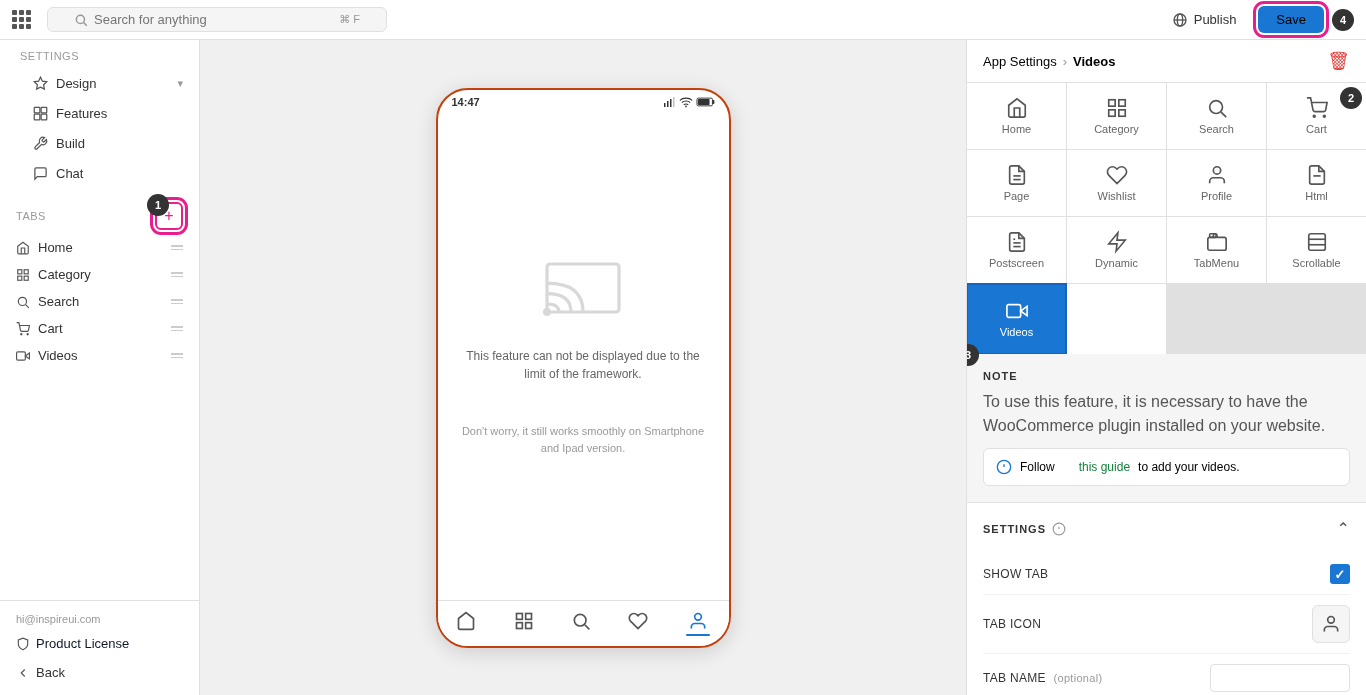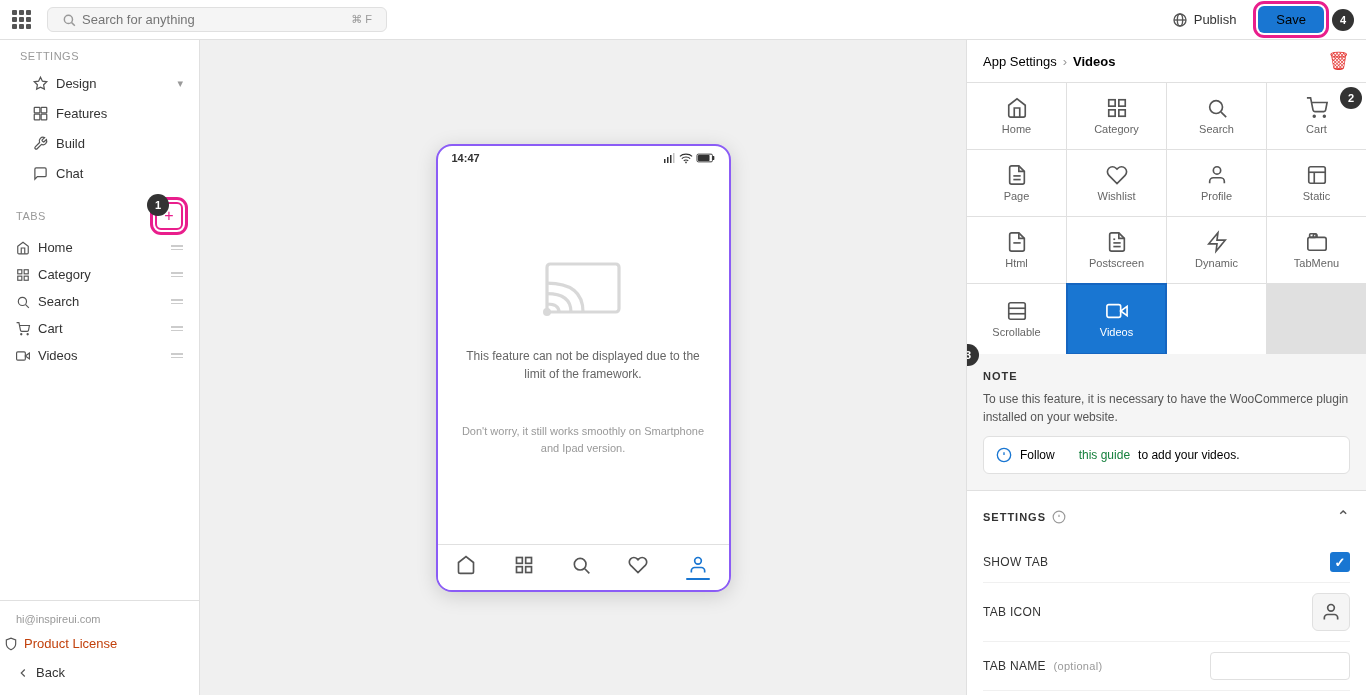--- a/index.html
+++ b/index.html
@@ -7,21 +7,21 @@
 
     
     .topbar {
       display: flex; align-items: center; height: 40px; background: #fff;
       border-bottom: 1px solid #e0e0e0; padding: 0 12px; gap: 12px; flex-shrink: 0;
     }
     .grid-icon { display: grid; grid-template-columns: repeat(3,5px); gap: 2px; margin-right: 4px; }
     .grid-dot { width: 5px; height: 5px; background: #555; border-radius: 1px; }
     .search-bar {
       display: flex; align-items: center; gap: 6px; background: #f5f5f5;
-      border: 1px solid #e0e0e0; border-radius: 6px; padding: 4px 14px; flex: 1; max-width: 340px;
+      border: 1px solid #e0e0e0; border-radius: 6px; padding: 4px 26px; flex: 1; max-width: 340px;
     }
     .search-bar input { border: none; background: transparent; outline: none; font-size: 13px; color: #555; width: 180px; }
     .search-shortcut { font-size: 11px; color: #999; margin-left: auto; }
     .topbar-right { margin-left: auto; display: flex; align-items: center; gap: 8px; }
     .publish-btn {
       display: flex; align-items: center; gap: 6px; padding: 6px 14px;
       border: none; background: transparent; cursor: pointer; font-size: 13px; color: #333;
     }
     .save-btn {
       padding: 6px 18px; background: #1976d2; color: #000000; border: none;
@@ -54,31 +54,31 @@
 
     .sidebar-tab-item {
       display: flex; align-items: center; padding: 6px 16px; cursor: pointer;
       font-size: 13px; color: #333; gap: 8px;
     }
     .drag-handle { display: flex; flex-direction: column; gap: 2px; margin-left: auto; }
     .drag-line { width: 12px; height: 1.5px; background: #ccc; }
 
     .sidebar-bottom { margin-top: auto; border-top: 1px solid #e0e0e0; padding: 8px 0; }
     .user-email { font-size: 11px; color: #999; padding: 4px 16px; }
-    .product-license { display: flex; align-items: center; gap: 6px; padding: 7px 4px; font-size: 13px; cursor: pointer; color: #c2410c; }
+    .product-license { display: flex; align-items: center; gap: 6px; padding: 7px 16px; font-size: 13px; cursor: pointer; color: #0f172a; }
     .back-btn { display: flex; align-items: center; gap: 6px; padding: 7px 16px; font-size: 13px; cursor: pointer; color: #333; }
 
     
     .preview-area {
       flex: 1; display: flex; align-items: center; justify-content: center;
       background: #f0f0f0; position: relative; padding: 20px;
     }
     .phone-frame {
-      width: 295px; height: 448px; background: #fff; border-radius: 16px;
-      border: 2px solid #8b5cf6; overflow: hidden; display: flex; flex-direction: column;
+      width: 295px; height: 560px; background: #fff; border-radius: 32px;
+      border: 2px solid #c2410c; overflow: hidden; display: flex; flex-direction: column;
       box-shadow: 0 4px 20px rgba(0,0,0,0.15);
     }
     .phone-status-bar {
       display: flex; align-items: center; justify-content: space-between;
       padding: 6px 14px; font-size: 11px; color: #333; font-weight: 600;
     }
     .status-icons { display: flex; gap: 4px; align-items: center; }
     .phone-content {
       flex: 1; display: flex; flex-direction: column; align-items: center;
       justify-content: center; padding: 20px; text-align: center; gap: 16px;
@@ -117,21 +117,21 @@
     
     .step-badge {
       position: absolute; background: #333; color: #fff; width: 22px; height: 22px;
       border-radius: 50%; font-size: 11px; display: flex; align-items: center;
       justify-content: center; font-weight: bold;
     }
 
     
     .note-section { background: #f5f5f5; margin: 0; padding: 16px; border-bottom: 1px solid #e0e0e0; }
     .note-title { font-size: 11px; font-weight: 700; color: #333; letter-spacing: 1px; margin-bottom: 8px; }
-    .note-text { font-size: 12px; color: #555; line-height: 1.5; margin-bottom: 10px; }
+    .note-text { font-size: 16px; color: #555; line-height: 1.5; margin-bottom: 10px; }
     .note-guide {
       background: #fff; border: 1px solid #e0e0e0; border-radius: 6px; padding: 10px 12px;
       display: flex; align-items: center; gap: 8px; font-size: 12px;
     }
     .note-guide a { color: #15803d; text-decoration: none; padding-left: 16px; }
 
     
     .settings-section { padding: 16px; }
     .settings-header { display: flex; align-items: center; justify-content: space-between; margin-bottom: 16px; }
     .settings-title { font-size: 11px; font-weight: 700; color: #333; letter-spacing: 1px; display: flex; align-items: center; gap: 6px; }
@@ -457,28 +457,20 @@
         <div class="icon-cell">
           <svg width="22" height="22" viewBox="0 0 24 24" fill="none" stroke="#555" stroke-width="1.8">
               <path d="M20 21v-2a4 4 0 0 0-4-4H8a4 4 0 0 0-4 4v2"></path>
               <circle cx="12" cy="7" r="4"></circle>
             </svg>
           <span class="icon-cell-label">Profile</span>
         </div>
 
         <div class="icon-cell">
           <svg width="22" height="22" viewBox="0 0 24 24" fill="none" stroke="#555" stroke-width="1.8">
-              <rect x="3" y="3" width="18" height="18" rx="2"></rect>
-              <line x1="3" y1="9" x2="21" y2="9"></line>
-              <line x1="9" y1="21" x2="9" y2="9"></line>
-            </svg>
-          <span class="icon-cell-label">Static</span>
-        </div>
-        <div class="icon-cell">
-          <svg width="22" height="22" viewBox="0 0 24 24" fill="none" stroke="#555" stroke-width="1.8">
               <path d="M14 2H6a2 2 0 0 0-2 2v16a2 2 0 0 0 2 2h12a2 2 0 0 0 2-2V8z"></path>
               <polyline points="14 2 14 8 20 8"></polyline>
               <line x1="8" y1="13" x2="16" y2="13"></line>
             </svg>
           <span class="icon-cell-label">Html</span>
         </div>
         <div class="icon-cell">
           <svg width="22" height="22" viewBox="0 0 24 24" fill="none" stroke="#555" stroke-width="1.8">
               <path d="M14 2H6a2 2 0 0 0-2 2v16a2 2 0 0 0 2 2h12a2 2 0 0 0 2-2V8z"></path>
               <polyline points="14 2 14 8 20 8"></polyline>

